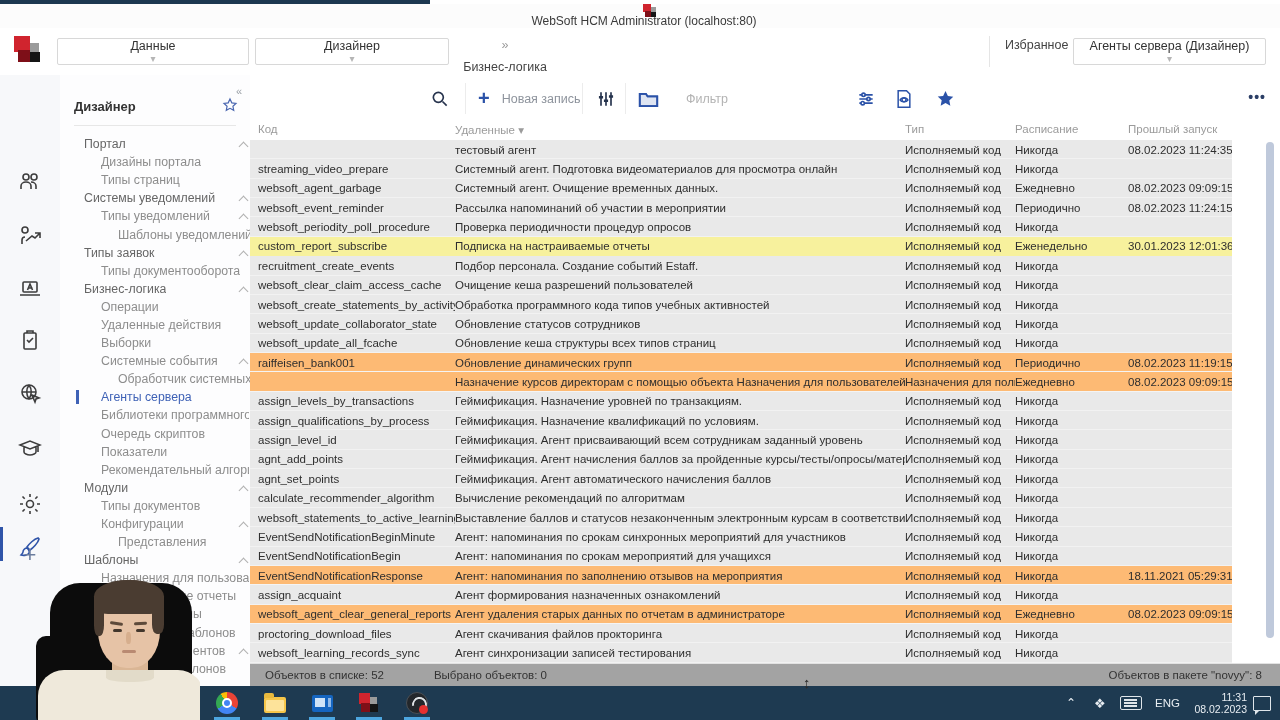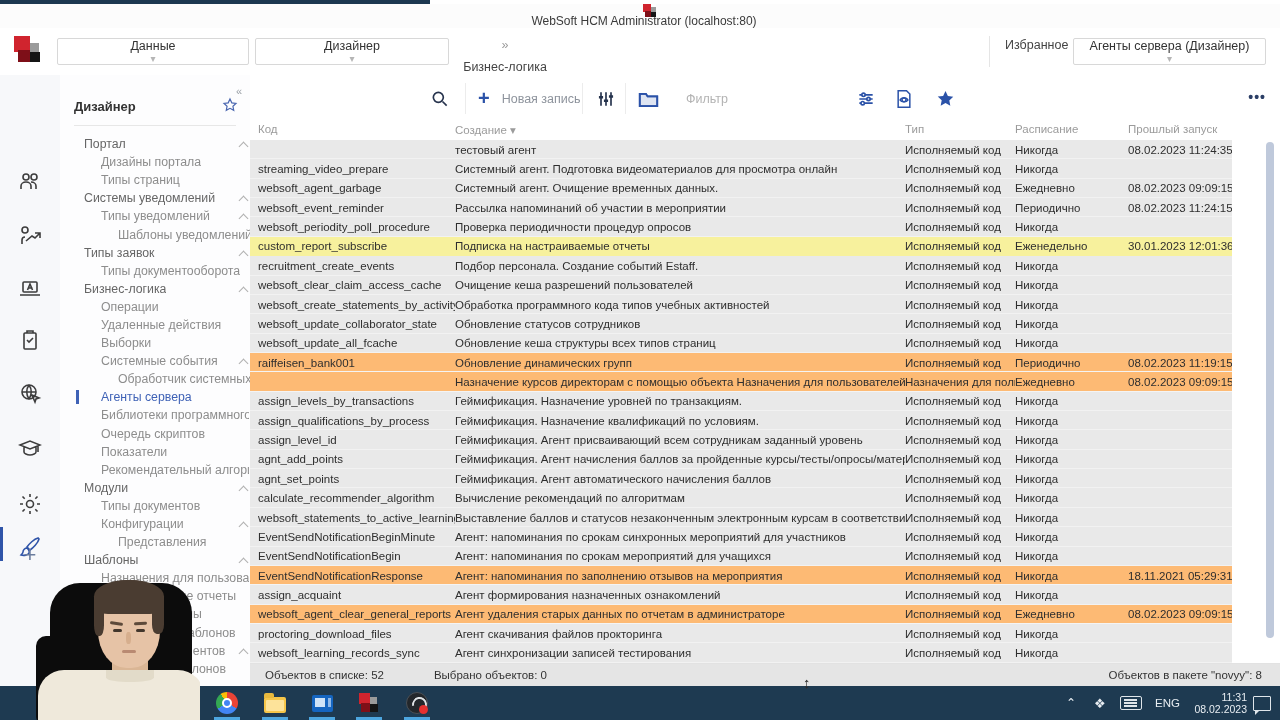--- a/index.html
+++ b/index.html
@@ -77,21 +77,21 @@
   .trow.r-sel{background:#f7f19d;}
   .tc{overflow:hidden;white-space:nowrap;color:#2e2e2e;}
   .c-code{width:197px;}
   .c-name{width:450px;}
   .c-type{width:110px;}
   .c-sched{width:113px;}
   .c-last{width:104px;}
   .vscroll{position:absolute;left:1016px;top:67px;width:8px;height:496px;background:#bfc9db;border-radius:4px;}
 
   
-  .statusbar{position:absolute;left:0;top:588px;width:1030px;height:23px;background:#e5e5e5;
+  .statusbar{position:absolute;left:0;top:588px;width:1030px;height:23px;background:#a3a3a3;
     border-top:1px solid #e2e2e2;display:flex;align-items:center;font-size:11.5px;color:#333;box-sizing:border-box;}
   .sb-left1{margin-left:15px;}
   .sb-left2{margin-left:50px;}
   .sb-right{margin-left:auto;margin-right:18px;}
 
   
   .taskbar{left:0;top:686px;width:1280px;height:34px;background:#1e3a51;}
   .tk-ic{position:absolute;top:4px;width:26px;height:26px;display:flex;align-items:center;justify-content:center;}
   .tk-under{position:absolute;top:31px;width:26px;height:3px;background:#4da6e0;}
   .chrome{width:22px;height:22px;border-radius:50%;
@@ -403,21 +403,21 @@
       <span class="tb-seg" style="left:686px;">
         <svg width="19" height="19" viewBox="0 0 24 24" fill="#2b52a8">
             <path d="M12 2.5l3 6.3 6.8.9-5 4.7 1.3 6.7L12 17.8 5.9 21l1.3-6.7-5-4.7 6.8-.9z"></path>
           </svg>
       </span>
       <span class="more-dots">•••</span>
     </div>
 
     <div class="thead" id="thead">
         <span class="hc c-code">Код</span>
-        <span class="hc c-name">Создание ▾</span>
+        <span class="hc c-name">Удаленные ▾</span>
         <span class="hc c-type">Тип</span>
         <span class="hc c-sched">Расписание</span>
         <span class="hc c-last">Прошлый запуск</span>
       </div>
     <div class="tbody" id="tbody">
         <div class="trow r-gray">
           <span class="tc c-code"></span>
           <span class="tc c-name">тестовый агент</span>
           <span class="tc c-type">Исполняемый код</span>
           <span class="tc c-sched">Никогда</span>

